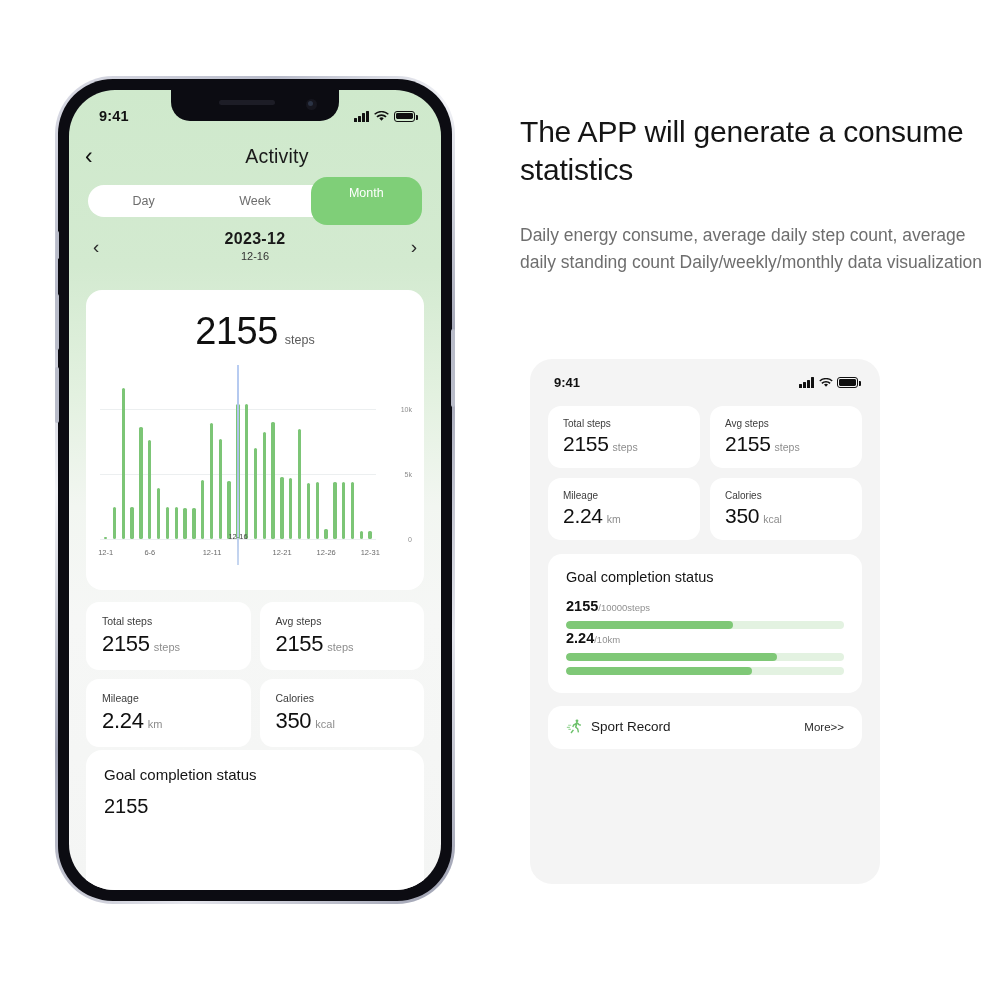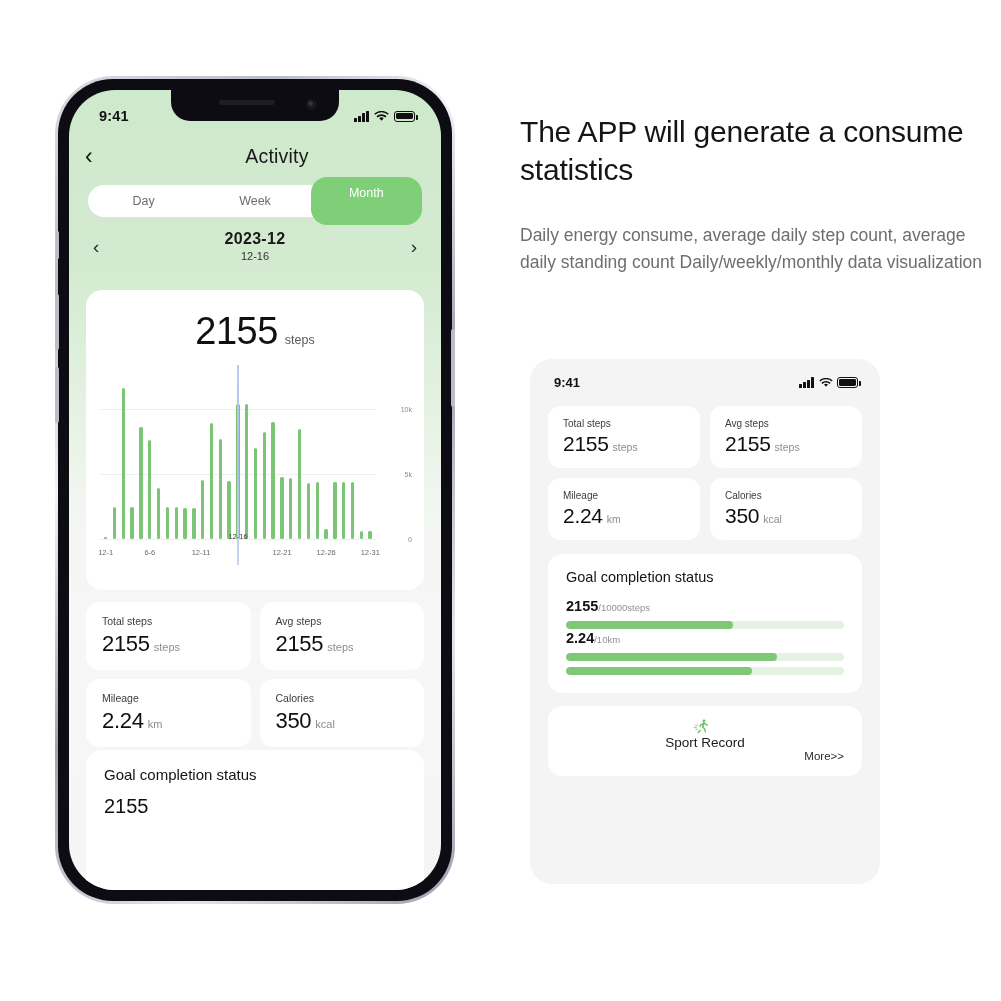--- a/index.html
+++ b/index.html
@@ -133,21 +133,21 @@
   .goal-card { margin:14px 18px 0 18px; background:#fff; border-radius:14px; padding:15px 18px 18px 18px; }
   .goal-title { font-size:14.5px; color:#141414; margin-bottom:12px; }
   .goal-row { margin-bottom:0; }
   .goal-row:last-child { margin-bottom:0; }
   .goal-num { font-size:14.5px; color:#111; font-weight:bold; }
   .goal-den { font-size:9.5px; color:#909090; }
   .pbar { margin-top:6px; height:8px; border-radius:5px; background:#e3f2e1; overflow:hidden; }
   .pfill { height:100%; border-radius:5px; background:#7fc877; }
 
   .sport-card { margin:13px 18px 0 18px; background:#fff; border-radius:14px; padding:12px 18px 14px 18px; }
-  .sport-top { display:flex; align-items:center;flex-direction:column; }
+  .sport-top { display:flex; align-items:center; }
   .run-icon { width:17px; height:17px; margin-right:8px; flex:none; }
   .sport-label { font-size:13.5px; color:#1a1a1a; }
   .sport-more { margin-left:auto; font-size:11.5px; color:#2b2b2b; cursor:pointer; }
   .sport-time { margin-top:6px; font-size:19px; color:#101010; }
   .sport-time .su { font-size:11px; color:#222; }
 </style>
 </head>
 <body>
 
 <div class="page">
@@ -252,21 +252,21 @@
                   <div class="bar" title="12-28: 4350" style="height: 56.55px;"></div>
                   <div class="bar" title="12-29: 4350" style="height: 56.55px;"></div>
                   <div class="bar" title="12-30: 600" style="height: 7.8px;"></div>
                   <div class="bar" title="12-31: 650" style="height: 8.45px;"></div>
                 </div>
               <div class="hiline" id="hiline" style="left: 137px;"></div>
             </div>
             <div class="xaxis" id="xaxis">
                 <div class="xlab" style="left: 5.7px;">12-1</div>
                 <div class="xlab" style="left: 49.8px;">6-6</div>
-                <div class="xlab" style="left: 101px;">12-11</div>
+                <div class="xlab" style="left: 112px;">12-11</div>
                 <div class="xlab" style="left: 182.1px;">12-21</div>
                 <div class="xlab" style="left: 226.2px;">12-26</div>
                 <div class="xlab" style="left: 270.3px;">12-31</div>
               </div>
             <div class="dot-overlay"></div>
           <div class="xlab-hi" style="left: 152px;">12-16</div>
             </div>
 
           <div class="stat-grid" id="phoneStats">
               <div class="stat-card">

